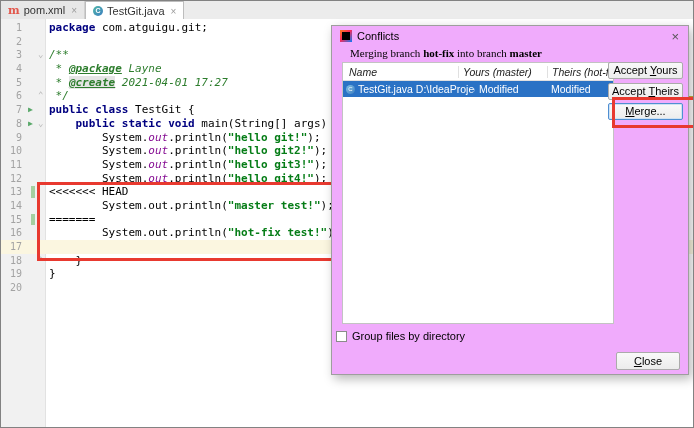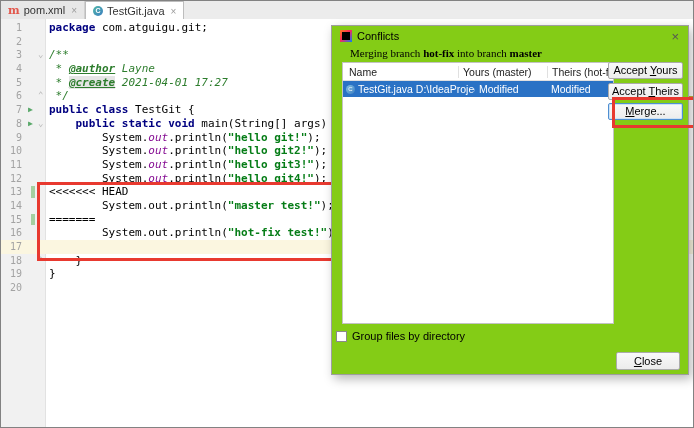--- a/index.html
+++ b/index.html
@@ -33,33 +33,33 @@
   .cth{background:#e5e5e5;}
   .ct,.cth{font-weight:bold;text-decoration:underline;}
 
   
   .annot{position:absolute;border:3px solid #e8392f;}
   #annot-conflict{left:36px;top:181px;width:295px;height:73px;z-index:4;}
   #annot-merge{left:611px;top:96px;width:80px;height:25px;z-index:10;}
   #stripe-mark{position:absolute;left:687px;top:95px;width:6px;height:3px;background:#c9b03c;z-index:3;}
 
   
-  #dialog{position:absolute;left:330px;top:24px;width:356px;height:348px;background:#84cc16;
+  #dialog{position:absolute;left:330px;top:24px;width:356px;height:348px;background:#f0abfc;
           border:1px solid #9e9e9e;box-shadow:3px 4px 10px rgba(0,0,0,.28);z-index:5;font-size:11px;color:#000;}
   .dlg-title{position:absolute;left:8px;top:4px;display:flex;align-items:center;gap:5px;}
   .ideaicon{width:12px;height:12px;background:linear-gradient(135deg,#fc801d,#fe2857 45%,#087cfa);position:relative;}
   .ideaicon::after{content:"";position:absolute;left:2px;top:2px;right:2px;bottom:2px;background:#000;}
   .dlg-close{position:absolute;right:9px;top:3px;font-size:13px;color:#555;cursor:default;}
   .dlg-sub{position:absolute;left:18px;top:21px;font-family:Liberation Serif, serif;}
   .dlg-sub b{font-weight:bold;}
 
   .dlg-table{position:absolute;left:10px;top:36px;width:272px;height:262px;border:1px solid #c3c3c3;
              box-sizing:border-box;background:#fff;}
   .thead{display:flex;height:17px;align-items:center;border-bottom:1px solid #e0e0e0;font-size:10.5px;color:#222;}
-  .th{box-sizing:border-box;padding-left:4px;overflow:hidden;white-space:nowrap;}
+  .th{box-sizing:border-box;padding-left:4px;overflow:hidden;white-space:nowrap;font-style:italic;}
   .th-name{flex:1;padding-left:6px;}
   .th-y{width:89px;border-left:1px solid #e0e0e0;}
   .th-t{width:66px;border-left:1px solid #e0e0e0;}
   .trow{display:flex;height:16px;align-items:center;background:#2a72c5;color:#fff;font-size:10.5px;}
   .td{box-sizing:border-box;padding-left:4px;overflow:hidden;white-space:nowrap;}
   .td-name{flex:1;display:flex;align-items:center;gap:3px;padding-left:3px;}
   .td-y{width:72px;}
   .td-t{width:66px;}
   .jicon-sm{width:9px;height:9px;border-radius:50%;flex:none;background:linear-gradient(135deg,#7fc2e8,#3e7fc1);
             color:#fff;font-size:6px;line-height:9px;text-align:center;}
@@ -94,21 +94,21 @@
       <span class="tclose">×</span>
     </div>
   </div>
 
   <div class="editor">
     <div class="gutter-bg"></div>
     <div id="lines">
         <div class="ln"><div class="gut"><span class="num">1</span></div><div class="code"><span class="k">package</span><span class="p"> com.atguigu.git;</span></div></div>
         <div class="ln"><div class="gut"><span class="num">2</span></div><div class="code"></div></div>
         <div class="ln"><div class="gut"><span class="num">3</span><span class="fold">⌄</span></div><div class="code"><span class="c">/**</span></div></div>
-        <div class="ln"><div class="gut"><span class="num">4</span></div><div class="code"><span class="c"> * </span><span class="ct">@author</span><span class="c"> Layne</span></div></div>
+        <div class="ln"><div class="gut"><span class="num">4</span></div><div class="code"><span class="c"> * </span><span class="ct">@package</span><span class="c"> Layne</span></div></div>
         <div class="ln"><div class="gut"><span class="num">5</span></div><div class="code"><span class="c"> * </span><span class="cth">@create</span><span class="c"> 2021-04-01 17:27</span></div></div>
         <div class="ln"><div class="gut"><span class="num">6</span><span class="fold">⌃</span></div><div class="code"><span class="c"> */</span></div></div>
         <div class="ln"><div class="gut"><span class="num">7</span><span class="run">▶</span></div><div class="code"><span class="k">public class</span><span class="p"> TestGit {</span></div></div>
         <div class="ln"><div class="gut"><span class="num">8</span><span class="run">▶</span><span class="fold">⌄</span></div><div class="code"><span class="p">    </span><span class="k">public static void</span><span class="p"> main(String[] args) {</span></div></div>
         <div class="ln"><div class="gut"><span class="num">9</span></div><div class="code"><span class="p">        System.</span><span class="f">out</span><span class="p">.println(</span><span class="s">"hello git!"</span><span class="p">);</span></div></div>
         <div class="ln"><div class="gut"><span class="num">10</span></div><div class="code"><span class="p">        System.</span><span class="f">out</span><span class="p">.println(</span><span class="s">"hello git2!"</span><span class="p">);</span></div></div>
         <div class="ln"><div class="gut"><span class="num">11</span></div><div class="code"><span class="p">        System.</span><span class="f">out</span><span class="p">.println(</span><span class="s">"hello git3!"</span><span class="p">);</span></div></div>
         <div class="ln"><div class="gut"><span class="num">12</span></div><div class="code"><span class="p">        System.</span><span class="f">out</span><span class="p">.println(</span><span class="s">"hello git4!"</span><span class="p">);</span></div></div>
         <div class="ln"><div class="gut"><span class="num">13</span><span class="bar"></span></div><div class="code"><span class="p">&lt;&lt;&lt;&lt;&lt;&lt;&lt; HEAD</span></div></div>
         <div class="ln"><div class="gut"><span class="num">14</span></div><div class="code"><span class="p">        System.out.println(</span><span class="s">"master test!"</span><span class="p">);</span></div></div>

